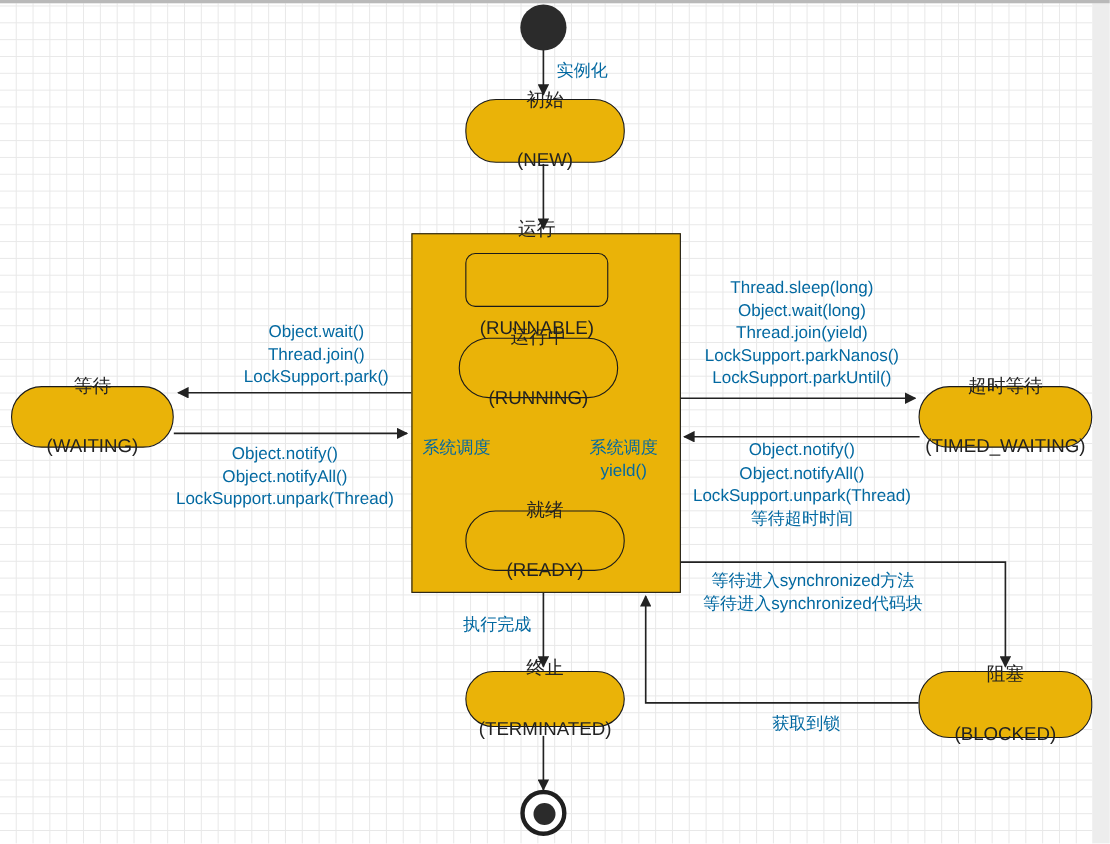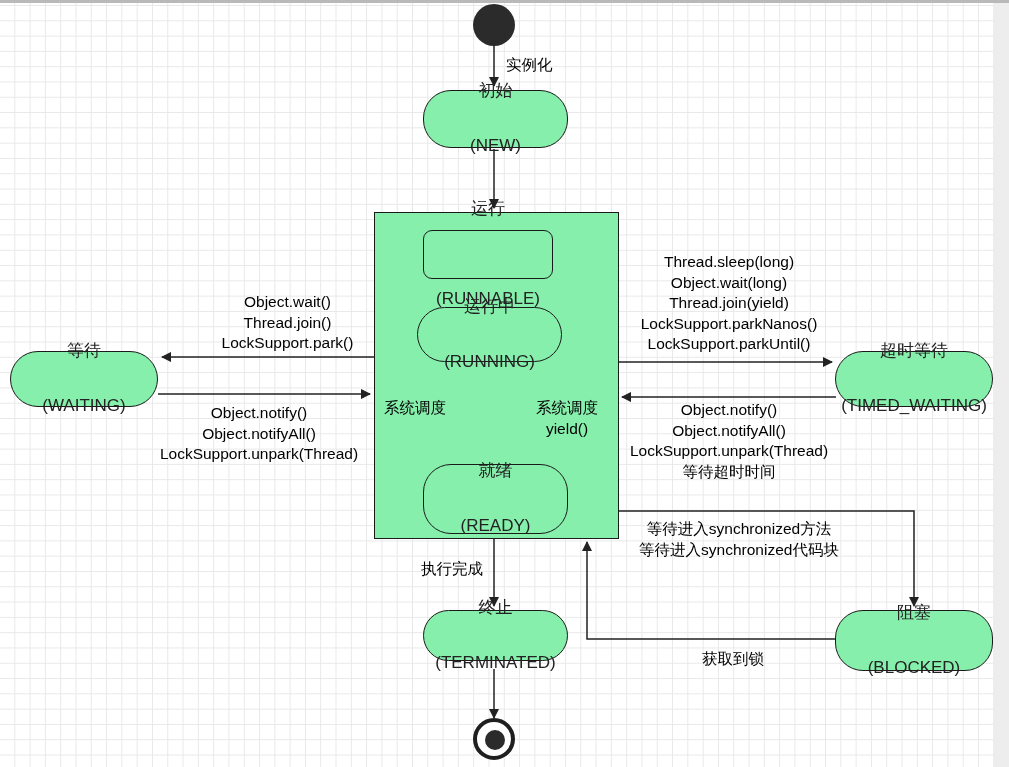--- a/index.html
+++ b/index.html
@@ -45,42 +45,42 @@
   #svg-layer {
     position: absolute;
     left: 0; top: 0;
     width: 1009px;
     height: 767px;
   }
   
   .node {
     position: absolute;
     box-sizing: border-box;
-    background: #86efac;
+    background: #eab308;
     border: 1.6px solid #1a1a1a;
     display: flex;
     flex-direction: column;
     align-items: center;
     justify-content: center;
     color: #222222;
     font-size: 17px;
     line-height: 1.34;
     text-align: center;
     white-space: nowrap;
   }
   .node.rounded { border-radius: 28px; }
   .node.soft    { border-radius: 9px; gap: 35px; }
   .node.plain   { border-radius: 0; }
   .node .cn { display: block; }
   .node .en { display: block; margin-top: 32px; }
 
   
   .edge-label {
     position: absolute;
-    color: #000000;
+    color: #0369a1;
     font-size: 15.5px;
     line-height: 1.33;
     text-align: center;
     white-space: nowrap;
     pointer-events: none;
   }
   .edge-label.center { transform: translateX(-50%); }
 
   
   .marker { position: absolute; }
@@ -148,21 +148,21 @@
   <div class="node soft" style="left:423px; top:230px; width:130px; height:49px;">
     <span class="cn">运行</span>
     <span class="en">(RUNNABLE)</span>
   </div>
 
   <div class="node rounded" style="left:417px; top:307px; width:145px; height:55px;">
     <span class="cn">运行中</span>
     <span class="en">(RUNNING)</span>
   </div>
 
-  <div class="node rounded" style="left:423px; top:464px; width:145px; height:70px;">
+  <div class="node rounded" style="left:423px; top:464px; width:145px; height:55px;">
     <span class="cn">就绪</span>
     <span class="en">(READY)</span>
   </div>
 
   <div class="node rounded" style="left:10px; top:351px; width:148px; height:56px;text-align:right;">
     <span class="cn">等待</span>
     <span class="en">(WAITING)</span>
   </div>
 
   <div class="node rounded" style="left:835px; top:351px; width:158px; height:56px;">

